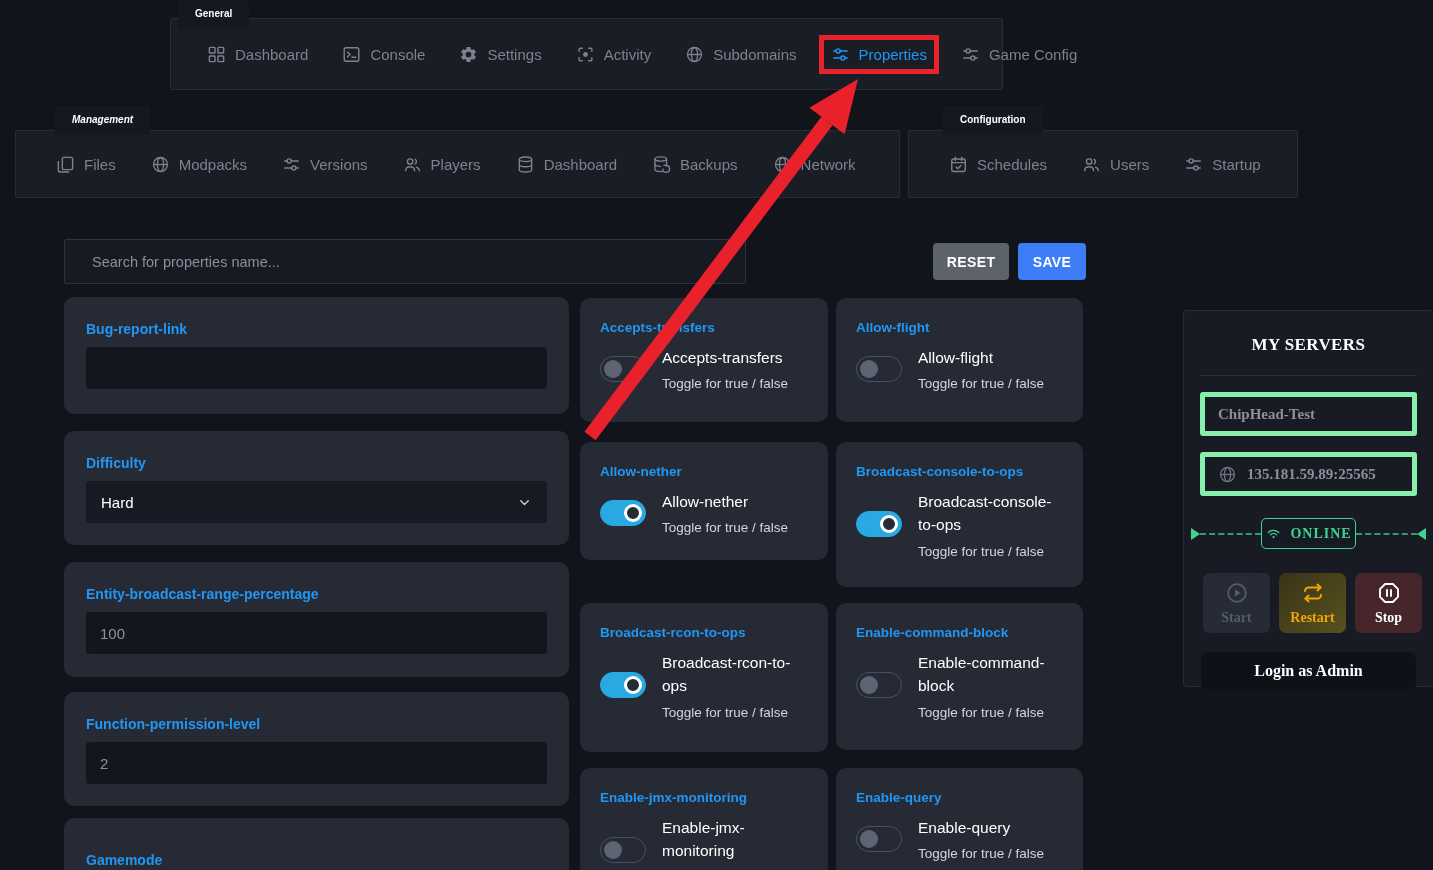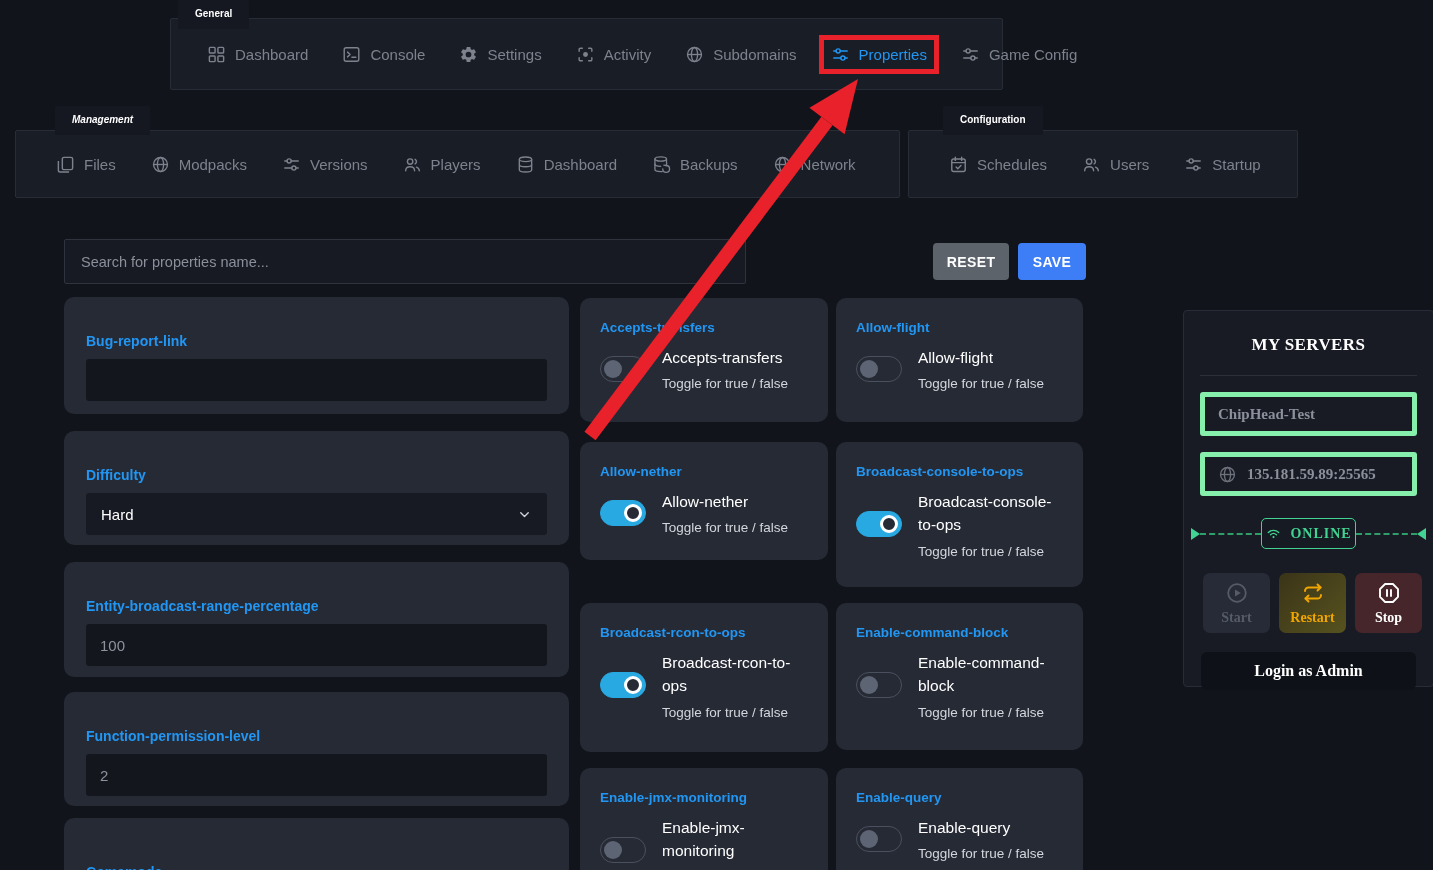--- a/index.html
+++ b/index.html
@@ -14,29 +14,29 @@
   
   .nav-row{display:flex;align-items:center;height:100%;color:#7d828d;font-size:15px;}
   .nav-item{display:flex;align-items:center;gap:9px;cursor:pointer;white-space:nowrap;position:relative;}
   .nav-item svg{width:19px;height:19px;flex:0 0 auto;}
   .nav-item.active{color:#2196f3;}
   .hl-box{position:absolute;inset:-10px -12px;border:5px solid #e8212a;pointer-events:none;}
 
   
   .search-input{position:absolute;left:64px;top:239px;width:682px;height:45px;box-sizing:border-box;
       background:#171a23;border:1px solid #2e333e;border-radius:2px;color:#9298a3;font-size:14.5px;
-      padding:0 16px;font-family:inherit;outline:none;}
+      padding:0 27px;font-family:inherit;outline:none;}
   .search-input::placeholder{color:#8a8f9a;opacity:1;}
   .btn{position:absolute;height:37px;border:none;border-radius:4px;color:#fff;font-weight:bold;
        font-size:14px;letter-spacing:.4px;cursor:pointer;font-family:inherit;}
   .btn-reset{left:933px;top:243px;width:76px;background:#5c636a;}
   .btn-save{left:1018px;top:243px;width:68px;background:#3d7ef7;}
 
   
-  .card{position:absolute;background:#262a35;border-radius:10px;padding:36px 22px;box-sizing:border-box;}
+  .card{position:absolute;background:#262a35;border-radius:10px;padding:24px 22px;box-sizing:border-box;}
   .card-label{color:#2196f3;font-weight:bold;font-size:14px;margin-bottom:10px;}
   .text-input{width:100%;height:42px;background:#14161e;border:none;border-radius:3px;color:#8d929d;
       font-size:15px;padding:0 14px;box-sizing:border-box;font-family:inherit;outline:none;}
   .select{width:100%;height:42px;background:#171a23;border-radius:3px;display:flex;align-items:center;
       justify-content:space-between;padding:0 15px;box-sizing:border-box;color:#ffffff;font-size:15px;cursor:pointer;}
   .select svg{width:15px;height:15px;color:#cfd3da;}
 
   
   .tcard{position:absolute;background:#262a35;border-radius:10px;padding:22px 20px;box-sizing:border-box;}
   .tcard .card-label{font-size:13.5px;margin-bottom:11px;}

